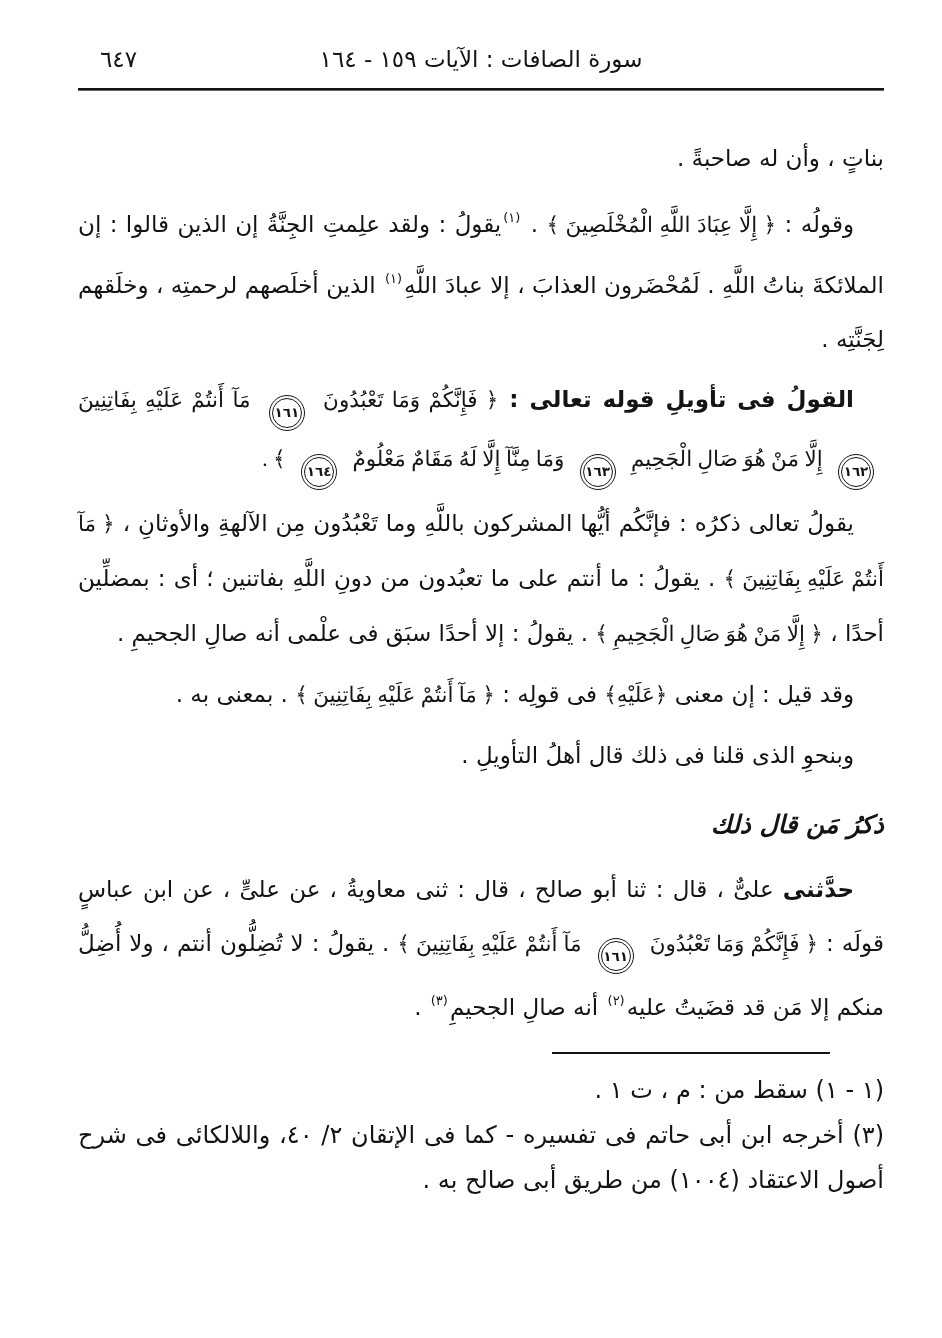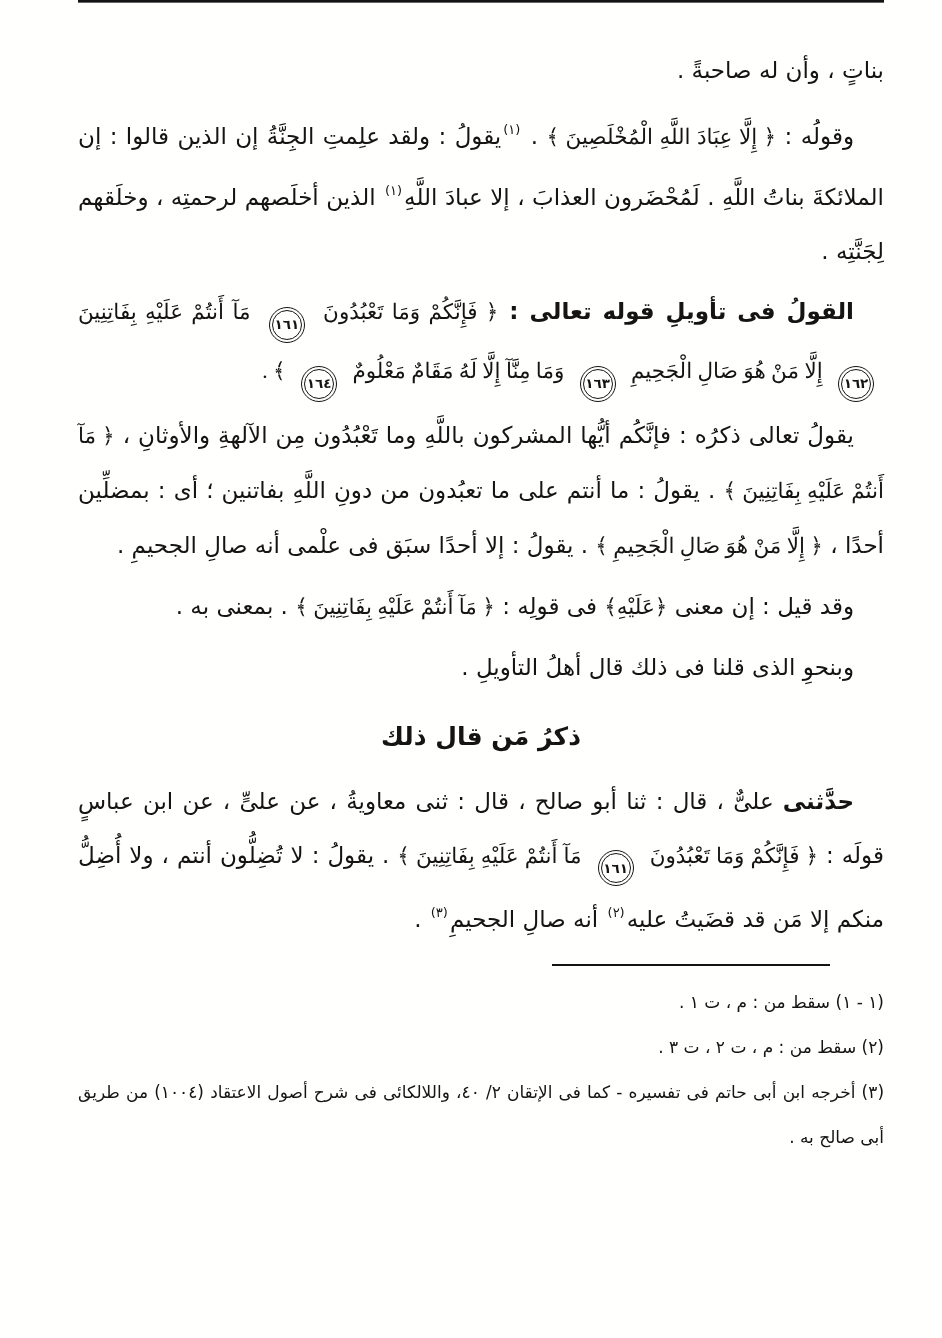--- a/index.html
+++ b/index.html
@@ -28,33 +28,37 @@
   .ayah {
     display:inline-flex; align-items:center; justify-content:center;
     width:36px; height:36px;
     border:4px double #141414; border-radius:50%;
     font-size:13.5px; line-height:1; font-weight:bold;
     vertical-align:-10px; margin:0 10px;
     text-indent:0;
   }
   .fn-ref { font-size:13px; vertical-align:10px; margin:0 2px; }
   .section-heading {
-    text-align:center; font-weight:bold; font-size:25px;
-    margin:16px 0 10px; text-indent:0;
+    font-weight:bold; font-size:25px;
+    margin:16px 0 10px; text-indent:0;font-style:italic;
   }
   
-  .footnotes { margin-top:18px; font-size:17px; line-height:45px; }
+  .footnotes { margin-top:18px; font-size:24px; line-height:45px; }
   .fn-rule { width:278px; height:2px; background:#141414; margin:0 54px 14px auto; }
   .footnote { text-align:justify; }
 </style>
 </head>
 <body>
 
 <div class="page">
 
+  <header class="page-header">
+    <div class="page-number">٦٤٧</div>
+    <div class="header-title">سورة الصافات : الآيات ١٥٩ - ١٦٤</div>
+  </header>
   <div class="header-rule"></div>
 
   <main class="body-text">
 
     <p class="para no-indent"><span>بناتٍ ، وأن له صاحبةً .</span></p>
 
     <p class="para"><span>وقولُه : </span><span class="quran">﴿ إِلَّا عِبَادَ اللَّهِ الْمُخْلَصِينَ ﴾</span><span> . </span><sup class="fn-ref">(١)</sup><span>يقولُ : ولقد علِمتِ الجِنَّةُ إن الذين قالوا : إن الملائكةَ بناتُ اللَّهِ . لَمُحْضَرون العذابَ ، إلا عبادَ اللَّهِ</span><sup class="fn-ref">(١)</sup><span> الذين أخلَصهم لرحمتِه ، وخلَقهم لِجَنَّتِه .</span></p>
 
     <p class="para"><b class="bold">القولُ فى تأويلِ قوله تعالى : </b><span class="quran">﴿ </span><span class="quran">فَإِنَّكُمْ وَمَا تَعْبُدُونَ </span><span class="ayah">١٦١</span><span class="quran"> مَآ أَنتُمْ عَلَيْهِ بِفَاتِنِينَ </span><span class="ayah">١٦٢</span><span class="quran"> إِلَّا مَنْ هُوَ صَالِ الْجَحِيمِ </span><span class="ayah">١٦٣</span><span class="quran"> وَمَا مِنَّآ إِلَّا لَهُ مَقَامٌ مَعْلُومٌ </span><span class="ayah">١٦٤</span><span class="quran"> ﴾ .</span></p>
 
@@ -66,17 +70,16 @@
 
     <h2 class="section-heading">ذكرُ مَن قال ذلك</h2>
 
     <p class="para"><b class="bold">حدَّثنى</b><span> علىٌّ ، قال : ثنا أبو صالح ، قال : ثنى معاويةُ ، عن علىٍّ ، عن ابن عباسٍ قولَه : </span><span class="quran">﴿ </span><span class="quran">فَإِنَّكُمْ وَمَا تَعْبُدُونَ </span><span class="ayah">١٦١</span><span class="quran"> مَآ أَنتُمْ عَلَيْهِ بِفَاتِنِينَ</span><span class="quran"> ﴾</span><span> . يقولُ : لا تُضِلُّون أنتم ، ولا أُضِلُّ منكم إلا مَن قد قضَيتُ عليه</span><sup class="fn-ref">(٢)</sup><span> أنه صالِ الجحيمِ</span><sup class="fn-ref">(٣)</sup><span> .</span></p>
 
   </main>
 
   <footer class="footnotes">
     <div class="fn-rule"></div>
     <p class="footnote">(١ - ١) سقط من : م ، ت ١ .</p>
-    <p class="footnote">(٢) سقط من : م ، ت ٢ ، ت ٣ .</p>
     <p class="footnote">(٣) أخرجه ابن أبى حاتم فى تفسيره - كما فى الإتقان ٢/ ٤٠، واللالكائى فى شرح أصول الاعتقاد (١٠٠٤) من طريق أبى صالح به .</p>
   </footer>
 
 </div>
 
 </body></html>

